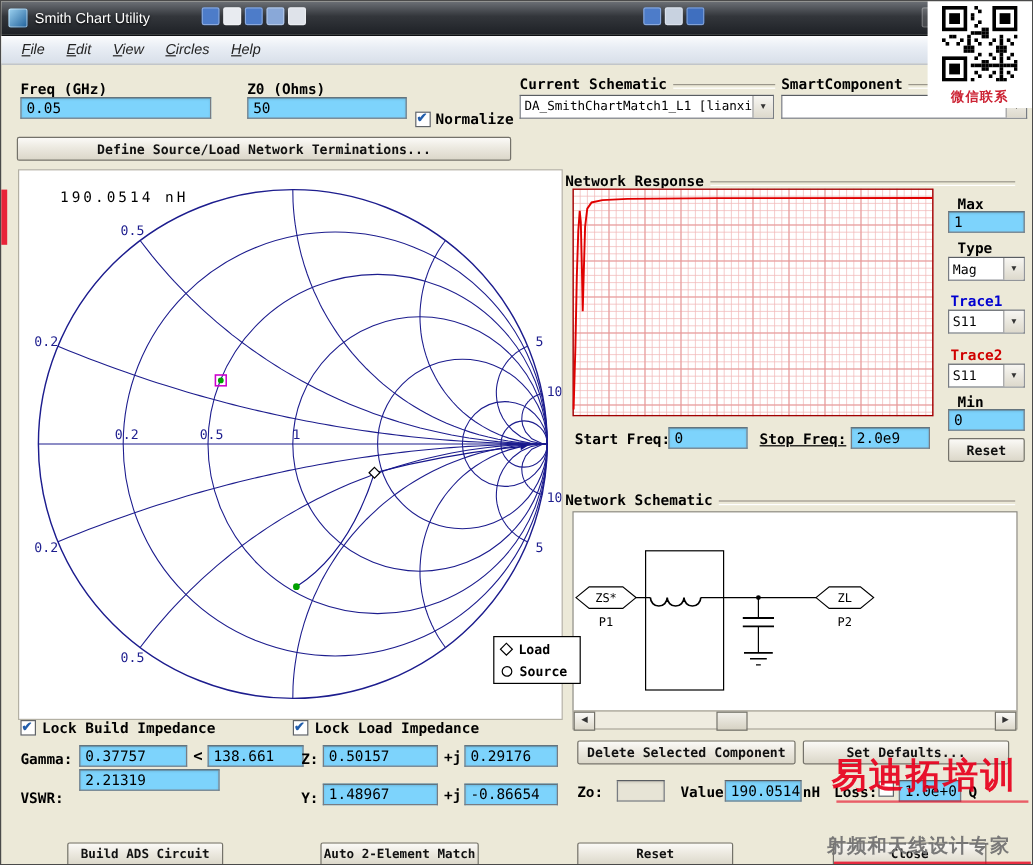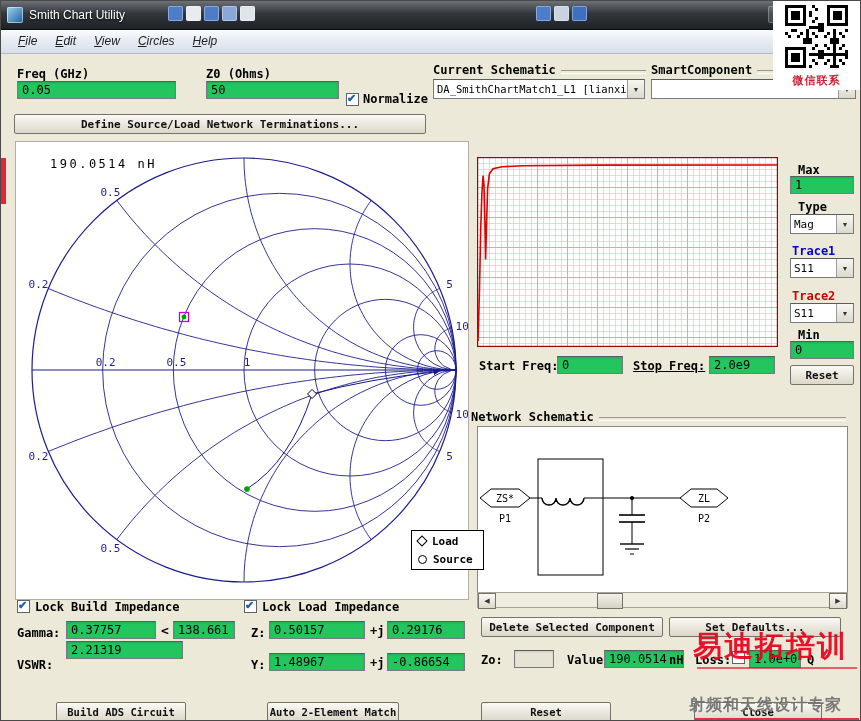--- a/index.html
+++ b/index.html
@@ -17,21 +17,21 @@
   .wb{width:26px;height:15px;background:rgba(255,255,255,.14);border:1px solid rgba(255,255,255,.25);
     border-radius:2px;color:#eee;font-size:8px;line-height:14px;text-align:center;}
   
   .menubar{position:absolute;top:28px;left:0;right:0;height:24px;
     background:linear-gradient(#fcfdfe,#e8edf4 45%,#d8dfe9);border-bottom:1px solid #b6bcc6;
     display:flex;align-items:center;padding-left:8px;z-index:9;font-style:italic;}
   .menu-item{font-size:12px;color:#222;padding:3px 9px;}
   .menu-item::first-letter{text-decoration:underline;}
   
   .lbl{position:absolute;font:bold 12px "DejaVu Sans Mono",monospace;color:#000;white-space:nowrap;}
-  .tf{position:absolute;box-sizing:border-box;height:18px;background:#22c55e;border:1px solid #787c82;
+  .tf{position:absolute;box-sizing:border-box;height:18px;background:#7dd3fc;border:1px solid #787c82;
     border-top-color:#595d62;box-shadow:inset 0 1px 2px rgba(0,0,0,.12);
     font:12px "DejaVu Sans Mono",monospace;padding:1px 4px;line-height:14px;white-space:nowrap;overflow:hidden;}
   .tf.dis{background:#e7e4d6;}
   .combo{position:absolute;box-sizing:border-box;height:20px;display:flex;background:#fff;
     border:1px solid #787c82;border-top-color:#595d62;}
   .combo .cval{flex:1;font:11px "DejaVu Sans Mono",monospace;padding:3px 1px 0 3px;white-space:nowrap;overflow:hidden;}
   .combo.small .cval{font-size:10.5px;}
   .combo .carr{width:16px;background:linear-gradient(#f7f6f2,#ddd9cc);border-left:1px solid #9a9a9a;
     display:flex;align-items:center;justify-content:center;font-size:7px;color:#333;}
   .btn{position:absolute;box-sizing:border-box;display:flex;align-items:center;justify-content:center;
@@ -172,20 +172,24 @@
     <div class="row">
         <span class="lg-diamond"></span>
       <span>Load</span>
       </div>
     <div class="row">
         <span class="lg-circle"></span>
       <span>Source</span>
       </div>
   </div>
 
+  <div class="gcap" style="left:470px;top:143px;width:375px;">
+    <span class="t">Network Response</span>
+      <span class="line"></span>
+  </div>
   <svg id="resp-svg" width="301" height="190" style="position:absolute;left:476px;top:156px;background:#fff;">
       <line x1="0.5" y1="0" x2="0.5" y2="190" stroke="#f1b6b6" stroke-width="0.6"></line>
       <line x1="6.5" y1="0" x2="6.5" y2="190" stroke="#f1b6b6" stroke-width="0.6"></line>
       <line x1="12.5" y1="0" x2="12.5" y2="190" stroke="#f1b6b6" stroke-width="0.6"></line>
       <line x1="18.5" y1="0" x2="18.5" y2="190" stroke="#f1b6b6" stroke-width="0.6"></line>
       <line x1="24.5" y1="0" x2="24.5" y2="190" stroke="#f1b6b6" stroke-width="0.6"></line>
       <line x1="30.5" y1="0" x2="30.5" y2="190" stroke="#f1b6b6" stroke-width="0.6"></line>
       <line x1="36.5" y1="0" x2="36.5" y2="190" stroke="#f1b6b6" stroke-width="0.6"></line>
       <line x1="42.5" y1="0" x2="42.5" y2="190" stroke="#f1b6b6" stroke-width="0.6"></line>
       <line x1="48.5" y1="0" x2="48.5" y2="190" stroke="#f1b6b6" stroke-width="0.6"></line>
@@ -346,36 +350,36 @@
     <span class="sthumb"></span>
     <span class="sbtn" style="right:0;">▶</span>
   </div>
 
   <div class="btn" style="left:668px;top:616px;width:172px;height:20px;">Set Defaults...</div>
   <div class="btn" style="left:480px;top:616px;width:182px;height:20px;">Delete Selected Component</div>
 
   <span class="lbl" style="left:480px;top:652px;">Zo:</span>
   <div class="tf dis" style="left:513px;top:649px;width:40px;"></div>
   <span class="lbl" style="left:566px;top:652px;">Value:</span>
-  <div class="tf" style="left:603px;top:649px;width:80px;">190.0514</div>
+  <div class="tf" style="left:603px;top:649px;width:64px;">190.0514</div>
   <span class="lbl" style="left:668px;top:652px;">nH</span>
   <span class="lbl" style="left:694px;top:652px;">Loss:</span>
   <span class="cb" style="left:731px;top:650px;"></span>
   <div class="tf" style="left:748px;top:649px;width:52px;">1.0e+0</div>
   <span class="lbl" style="left:806px;top:652px;">Q</span>
 
   <span class="cb on" style="left:16px;top:599px;"></span>
   <span class="lbl" style="left:34px;top:599px;">Lock Build Impedance</span>
   <span class="cb on" style="left:243px;top:599px;"></span>
   <span class="lbl" style="left:261px;top:599px;">Lock Load Impedance</span>
 
   <span class="lbl" style="left:16px;top:625px;">Gamma:</span>
   <div class="tf" style="left:65px;top:620px;width:90px;">0.37757</div>
   <span class="val-sep" style="left:160px;top:622px;">&lt;</span>
-  <div class="tf" style="left:172px;top:620px;width:62px;">138.661</div>
+  <div class="tf" style="left:172px;top:620px;width:80px;">138.661</div>
   <span class="lbl" style="left:250px;top:625px;">Z:</span>
   <div class="tf" style="left:268px;top:620px;width:96px;">0.50157</div>
   <span class="val-sep" style="left:369px;top:623px;font-size:12px;">+j</span>
   <div class="tf" style="left:386px;top:620px;width:78px;">0.29176</div>
 
   <span class="lbl" style="left:16px;top:657px;">VSWR:</span>
   <div class="tf" style="left:65px;top:640px;width:117px;">2.21319</div>
   <span class="lbl" style="left:250px;top:657px;">Y:</span>
   <div class="tf" style="left:268px;top:652px;width:96px;">1.48967</div>
   <span class="val-sep" style="left:369px;top:655px;font-size:12px;">+j</span>

